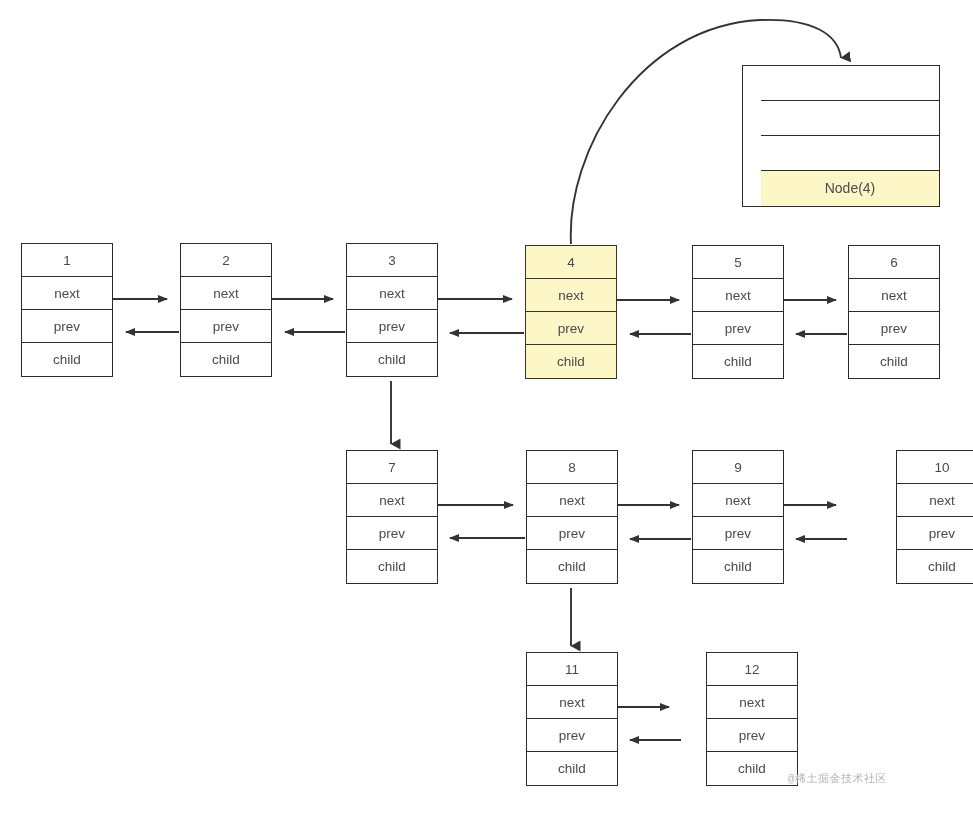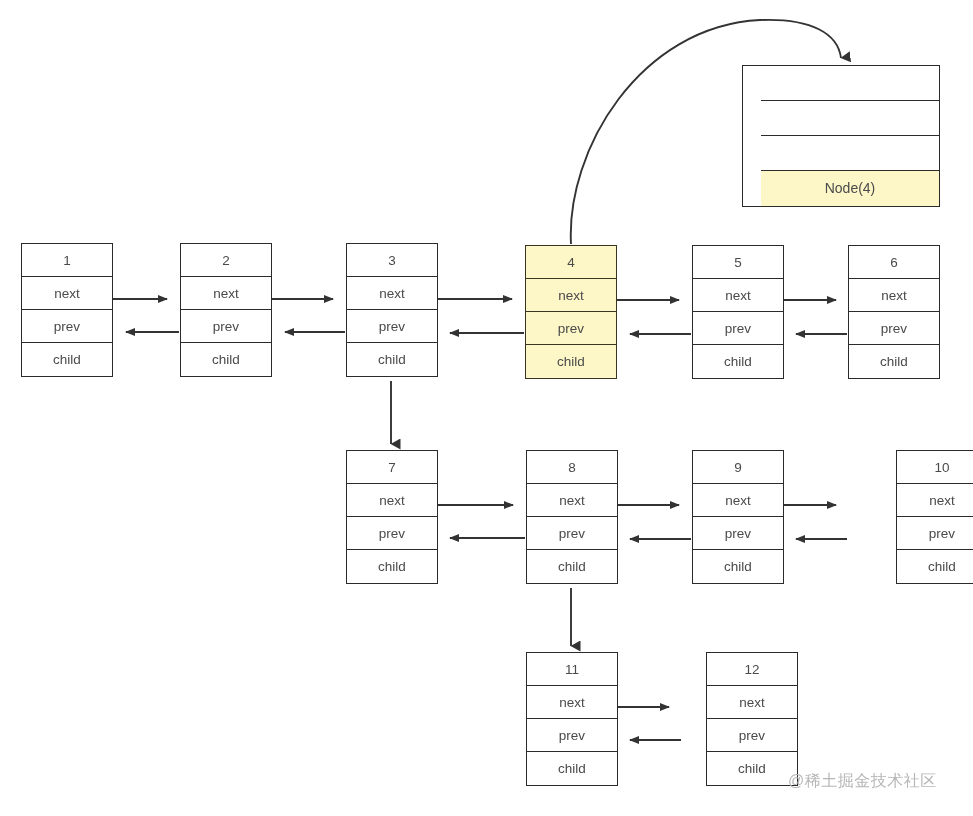--- a/index.html
+++ b/index.html
@@ -77,26 +77,26 @@
     margin-left: 18px;
   }
   .callout .crow.last {
     border-bottom: none;
     background: #fdf7c8;
   }
 
   
   .watermark {
     position: absolute;
-    font-size: 16px;
+    font-size: 11px;
     color: #b6b6b6;
     letter-spacing: 0.5px;
     white-space: nowrap;
     z-index: 3;
-    font-family: Liberation Sans, sans-serif;
+    font-family: Liberation Mono, monospace;
   }
 </style>
 </head>
 <body>
 
 <div id="canvas">
 
   <svg id="edges" viewBox="0 0 973 816">
     <defs>
       <marker id="arrow" markerWidth="10" markerHeight="8" refX="9" refY="4" orient="auto" markerUnits="userSpaceOnUse">

